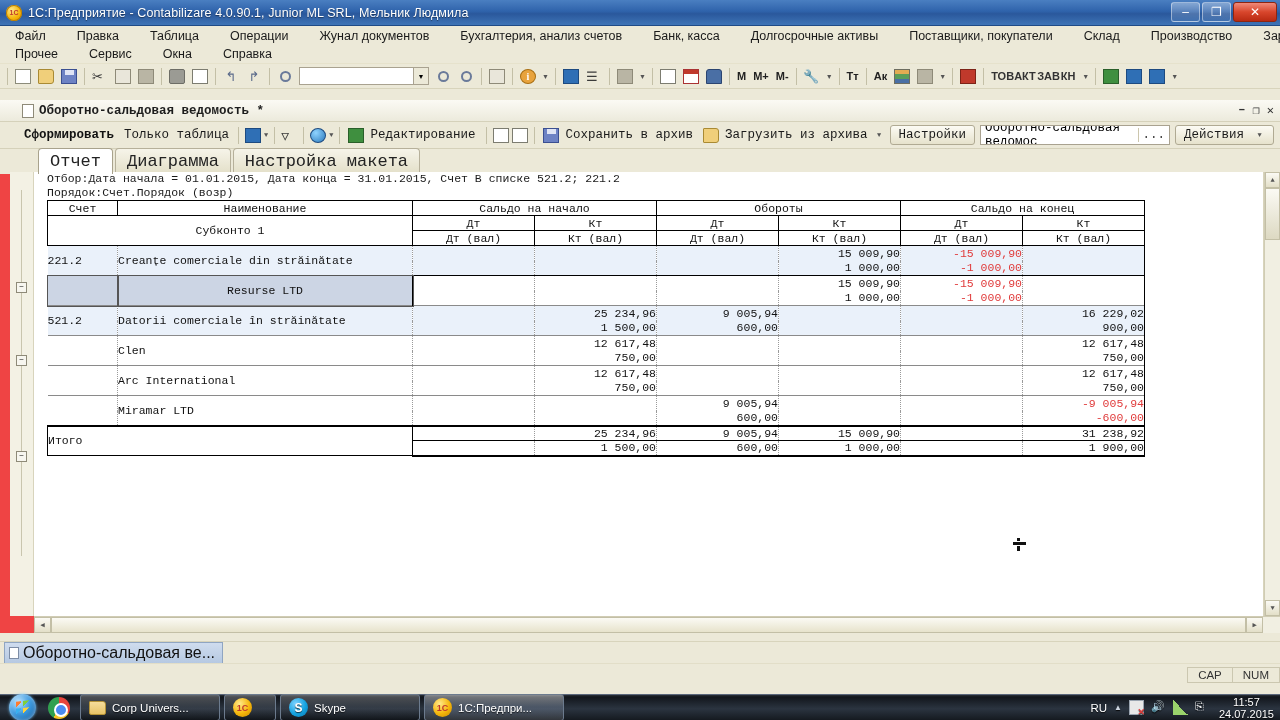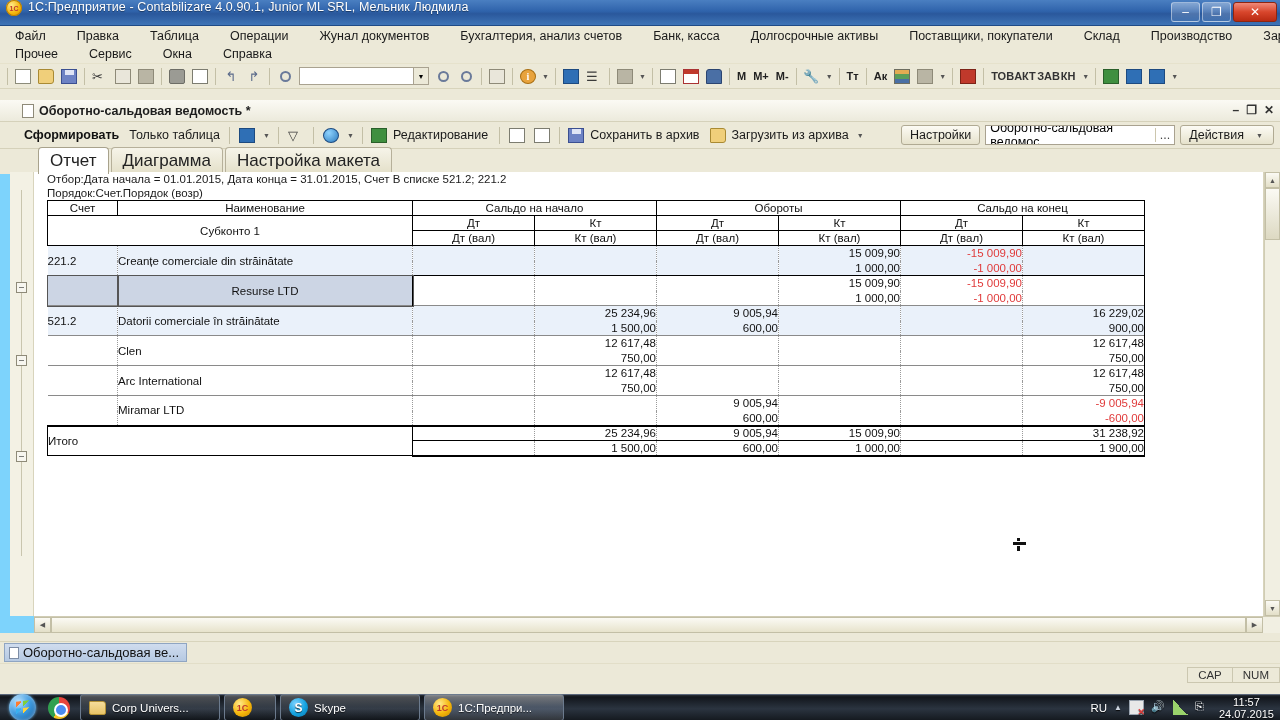--- a/index.html
+++ b/index.html
@@ -7,21 +7,21 @@
     width: 1280px; height: 720px; overflow: hidden;
     font-family: "Liberation Sans", sans-serif;
     background: #ece9d8;
   }
   body { position: relative; }
 
   
   .titlebar {
     height: 26px; width: 100%;
     background: linear-gradient(to bottom, #4a7fc1 0%, #2f63ab 45%, #2a589c 55%, #3e74b6 100%);
-    display: flex; padding-left: 6px;
+    display: flex; align-items: center; padding-left: 6px;
     border-bottom: 1px solid #1e4a86;
     position: relative;
   }
   .tb-icon {
     width: 16px; height: 16px; border-radius: 50%;
     background: radial-gradient(circle at 35% 32%, #ffe98a 0%, #f5b60a 55%, #d98c00 100%);
     position: relative; flex: 0 0 auto; margin-right: 6px;
     box-shadow: inset 0 0 0 1px #b97d04;
   }
   .tb-icon::after {
@@ -97,21 +97,22 @@
   .ic.info::after { content:"i"; position:absolute; inset:0; color:#fff; font-size:10px; font-weight:bold;
     display:flex; align-items:center; justify-content:center; font-family:"Liberation Serif",serif; }
   .ic.stack { background: linear-gradient(#e2ac53 33%, #5a9e5a 33% 66%, #4a6fa5 66%); border:1px solid #6d6d60; }
   .ic.arrow { color: #5a6a8a; font-size: 13px; text-align: center; line-height: 15px; }
   .ic.mag { border-radius: 50%; border: 2px solid #6a7a9a; width: 11px; height: 11px; }
   .ic.tt { font-size: 11px; font-weight: bold; color: #333; line-height: 15px; text-align: center; }
 
   
   .mdi {
     position: absolute; left: 0; right: 0; top: 100px; bottom: 87px;
-    background: #7dd3fc;
+    background: #ef4444;
+    font-family: Liberation Mono, monospace;
   }
   .mdi-title {
     height: 22px; display: flex; align-items: center; padding-left: 22px;
     background: linear-gradient(to bottom, #fbfaf4, #eceadc);
     border-bottom: 1px solid #d5d1ba;
     font-size: 12.5px; font-weight: bold; color: #1d1d1d; position: relative;
   }
   .mdi-title .doc-ic {
     position: absolute; left: 22px; top: 4px; width: 12px; height: 14px;
     background: #fff; border: 1px solid #8e8a78;
@@ -240,21 +241,21 @@
     writing-mode: vertical-rl; font-size: 10.5px; color: #2a2a2a; white-space: nowrap;
   }
 
   
   .doctasks {
     position: absolute; left: 0; right: 0; bottom: 57px; height: 22px;
     background: #ece9d8; border-top: 1px solid #d8d4bc; display: flex; align-items: center; padding-left: 4px;
   }
   .doctask {
     background: linear-gradient(to bottom, #cfdcee, #b6c9e2); border: 1px solid #8fa5c2;
-    font-size: 13px; padding: 1px 7px 1px 4px; display: flex; align-items: center; gap: 4px; color: #111;
+    font-size: 16px; padding: 1px 7px 1px 4px; display: flex; align-items: center; gap: 4px; color: #111;
   }
   .doctask .di { width: 10px; height: 12px; background: #fff; border: 1px solid #7d8da6; }
   .statusbar {
     position: absolute; left: 0; right: 0; bottom: 35px; height: 22px;
     background: #ece9d8; display: flex; align-items: center; justify-content: flex-end;
     border-top: 1px solid #e2dec8; font-size: 11.5px; color: #333; gap: 0;
   }
   .stat-cell {
     border: 1px solid #cbc7b0; border-right: none; padding: 1px 10px; min-width: 40px; text-align: center;
   }

